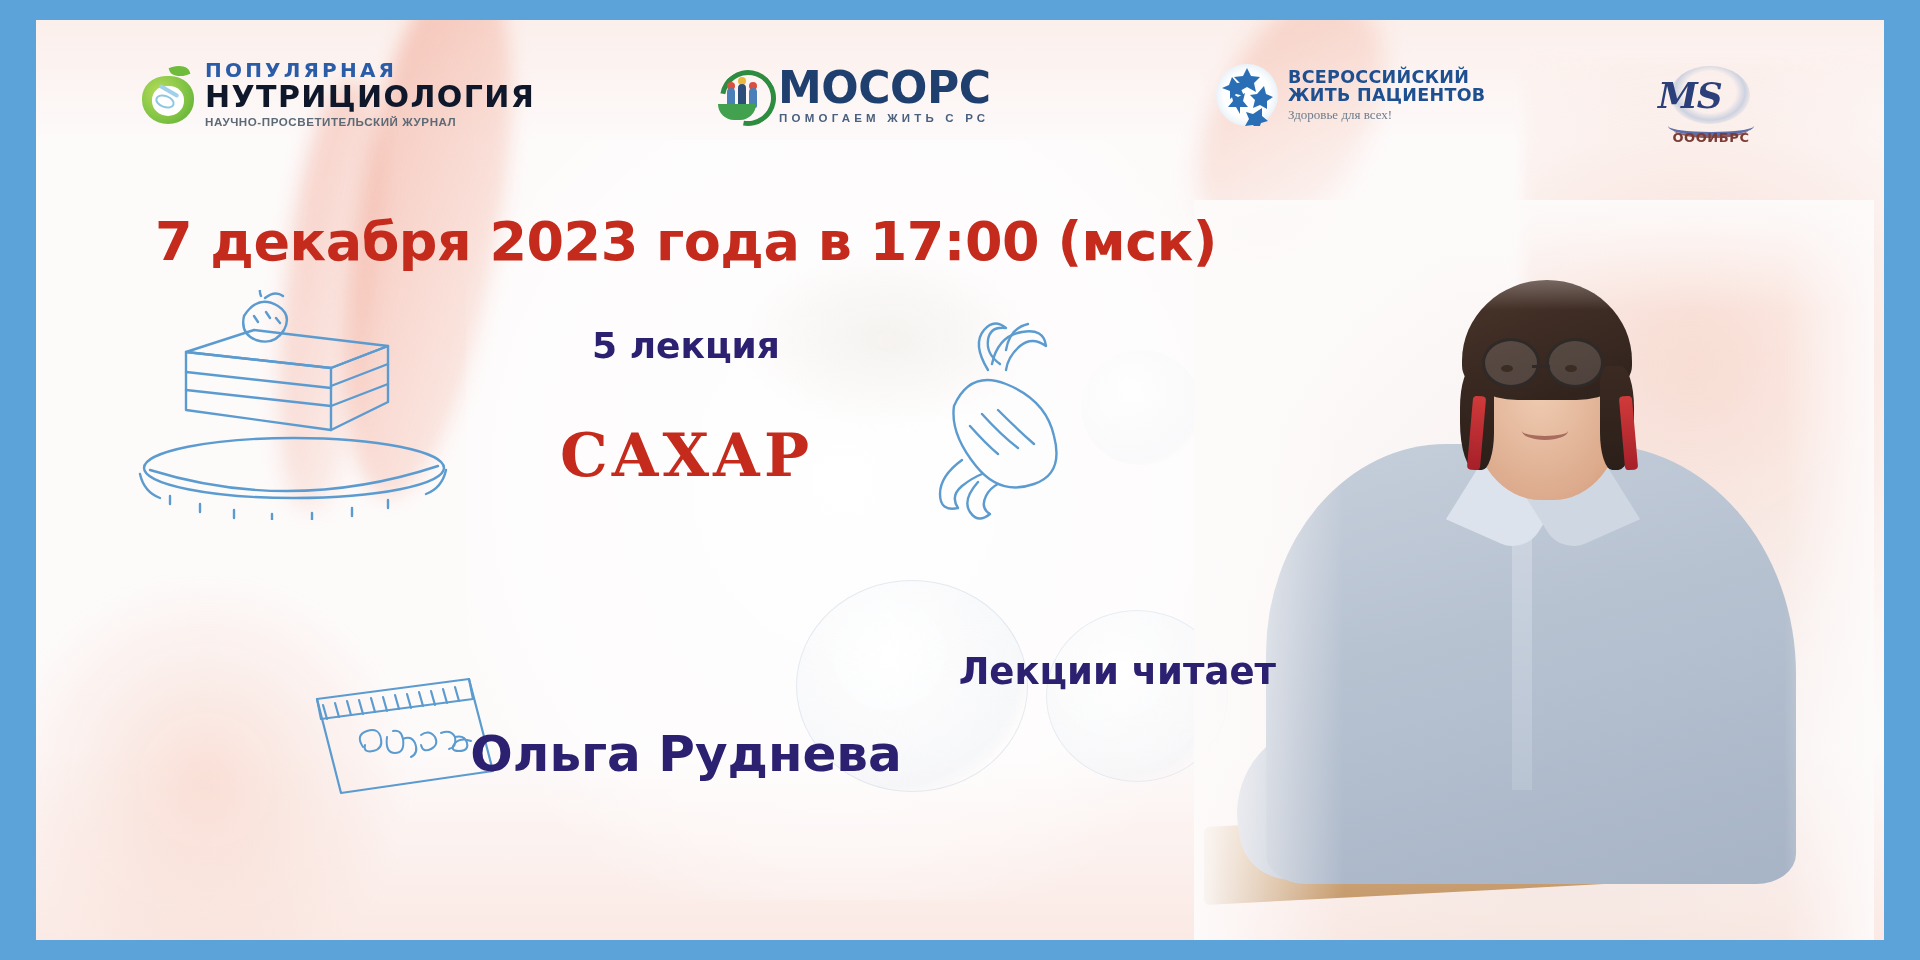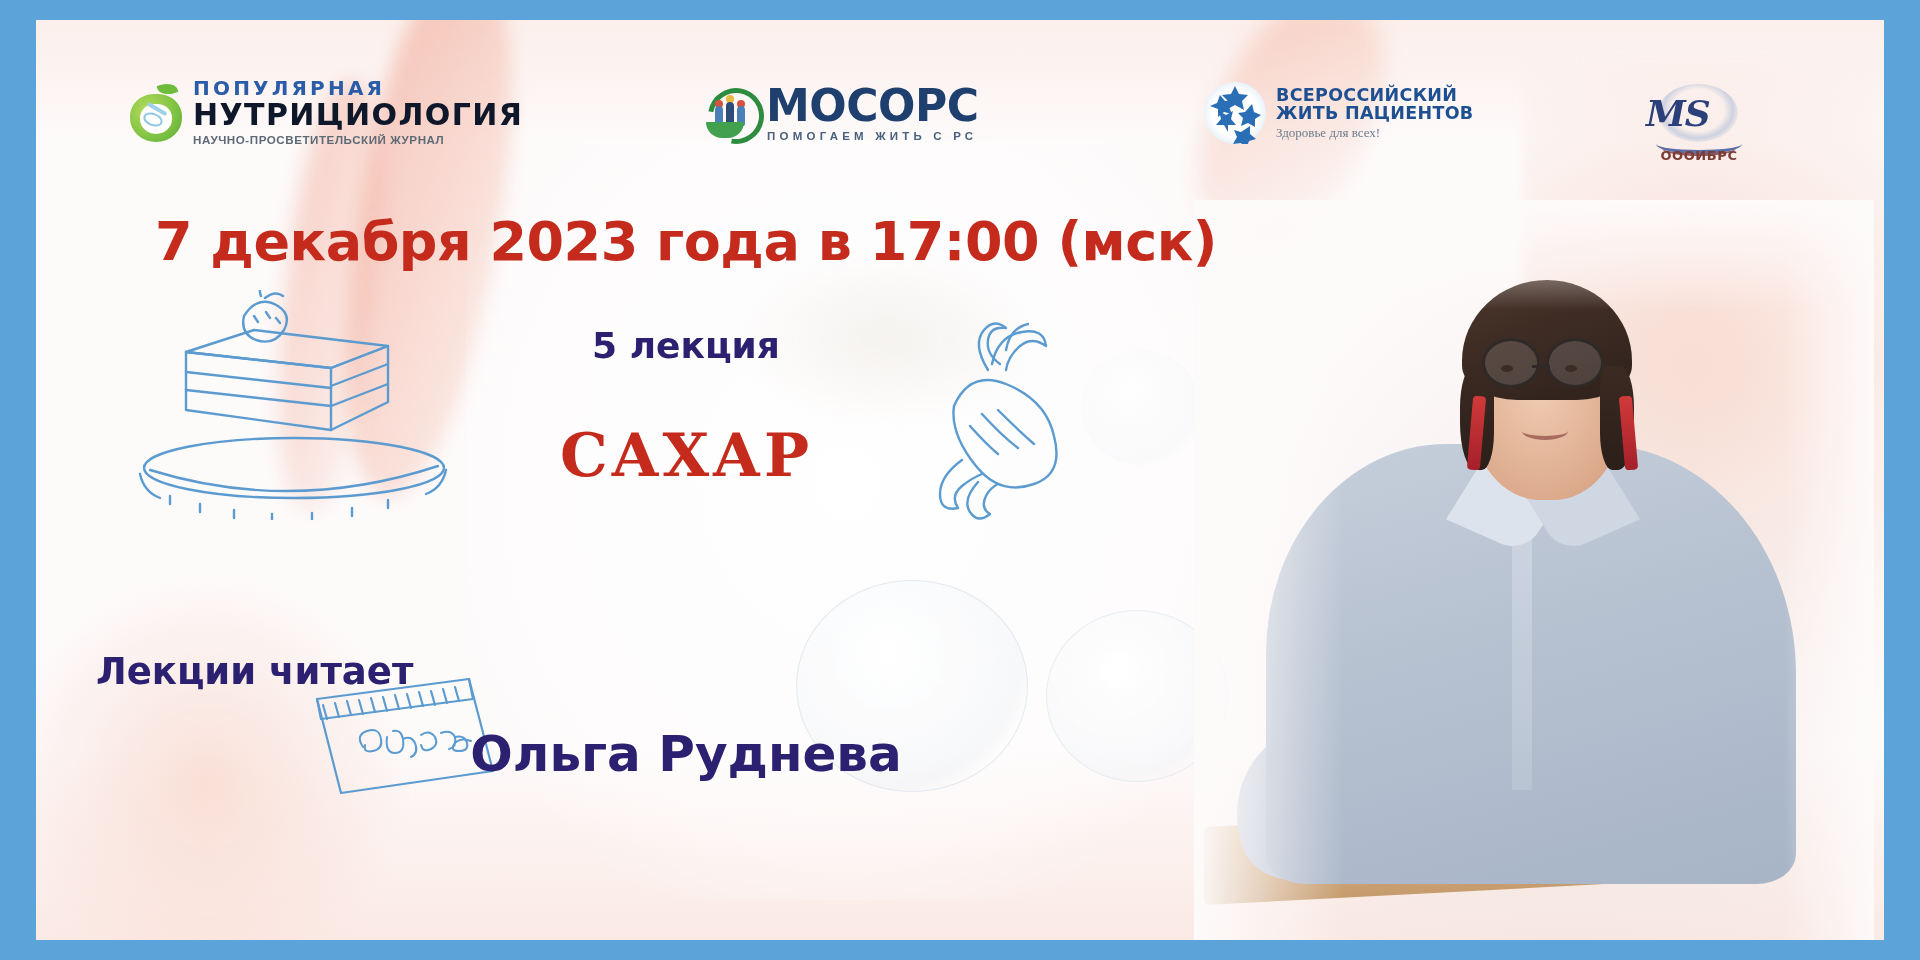--- a/index.html
+++ b/index.html
@@ -97,24 +97,23 @@
   }
   .wash-bubble-3 {
     left: 1045px; top: 330px; width: 120px; height: 115px;
     border-radius: 50%;
     background: radial-gradient(circle at 40% 35%, rgba(255,255,255,0.8), rgba(236,241,247,0.25) 68%, rgba(255,255,255,0) 78%);
   }
 
   
   .logo-row {
     position: absolute;
-    left: 0; top: 30px;
+    left: 12px; top: 30px;
     width: 100%;
     height: 90px;
-    margin-top: 18px;
   }
 
   .logo {
     position: absolute;
     display: flex;
     align-items: center;
   }
 
   
   .logo-nutri { left: 92px; top: 10px; }
@@ -316,21 +315,21 @@
     font-weight: 700;
     font-size: 60px;
     color: #c42b1c;
     letter-spacing: 3px;
   }
 
   .speaker-label {
     position: absolute;
     left: 60px; top: 630px;
     width: 1180px;
-    text-align: left;
+    text-align: right;
     font-family: "DejaVu Sans", sans-serif;
     font-weight: 700;
     font-size: 37px;
     color: #2b2170;
   }
 
   .speaker-name {
     position: absolute;
     left: 60px; top: 705px;
     width: 1180px;

